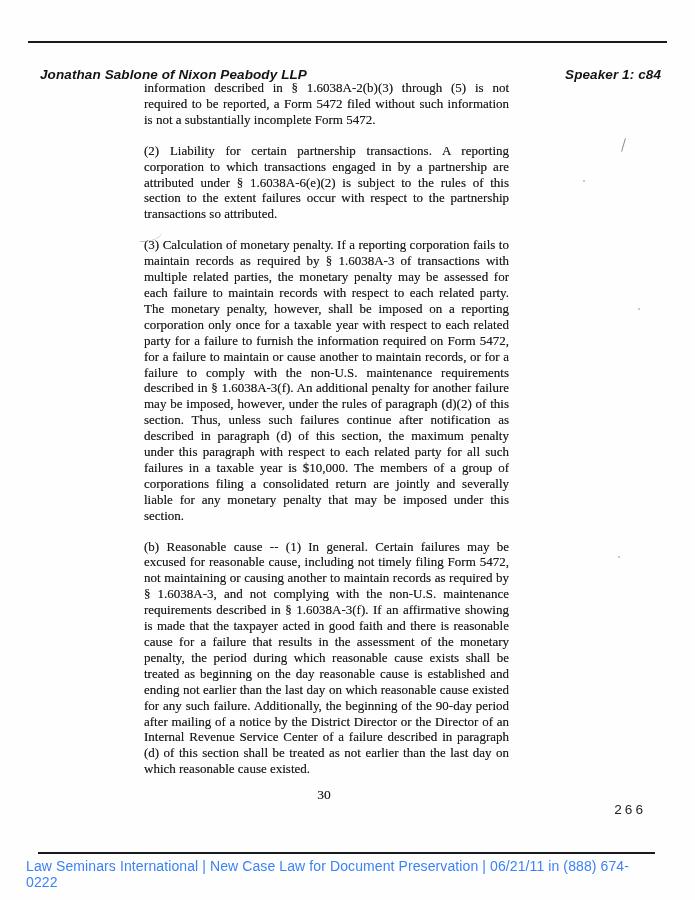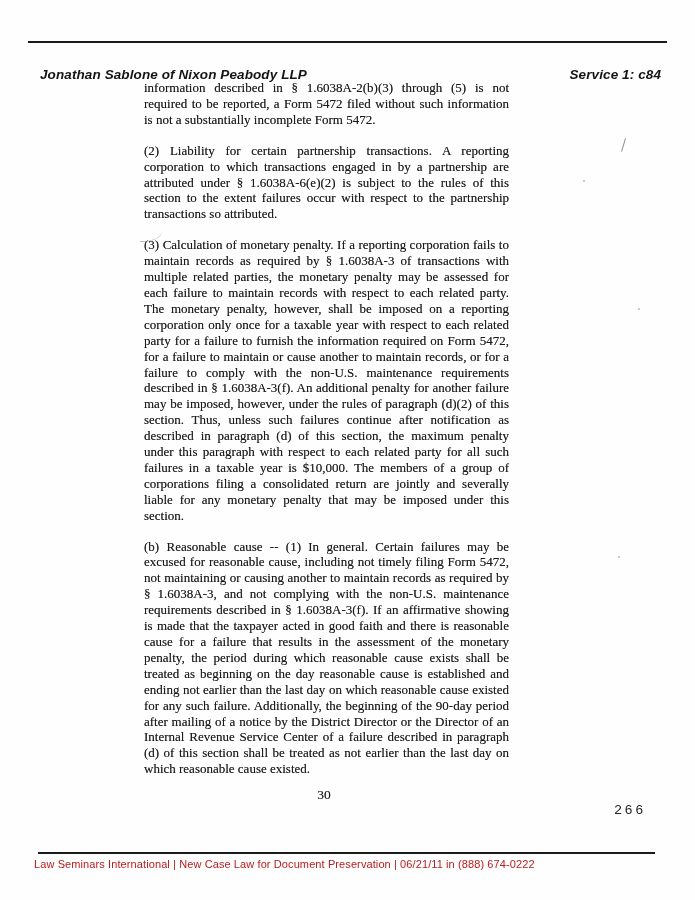--- a/index.html
+++ b/index.html
@@ -82,27 +82,27 @@
   .footer-rule {
     position: absolute;
     left: 38px;
     top: 852px;
     width: 617px;
     height: 2px;
     background: #1a1a1a;
   }
   .page-footer {
     position: absolute;
-    left: 34px;
+    left: 26px;
     top: 858px;
     width: 620px;
     font-family: "Liberation Sans", sans-serif;
-    font-size: 11px;
+    font-size: 14px;
     letter-spacing: 0.1px;
-    color: #b91c1c;
+    color: #3b82f6;
   }
   
   .artifact-slash {
     position: absolute;
     left: 623px;
     top: 138px;
     width: 1px;
     height: 14px;
     background: #6a6a6a;
     transform: rotate(16deg);
@@ -128,21 +128,21 @@
     opacity: 0.7;
   }
 </style>
 </head>
 <body>
 
 <div class="page">
 
   <div class="page-header">
     <span class="hdr-left">Jonathan Sablone of Nixon Peabody LLP</span>
-    <span class="hdr-right">Service 1: c84</span>
+    <span class="hdr-right">Speaker 1: c84</span>
   </div>
   <div class="header-rule"></div>
 
   <div class="doc-body">
     <p>information described in § 1.6038A-2(b)(3) through (5) is not required to be reported, a Form 5472 filed without such information is not a substantially incomplete Form 5472.</p>
     <p>(2) Liability for certain partnership transactions.  A reporting corporation to which transactions engaged in by a partnership are attributed under § 1.6038A-6(e)(2) is subject to the rules of this section to the extent failures occur with respect to the partnership transactions so attributed.</p>
     <p>(3) Calculation of monetary penalty.  If a reporting corporation fails to maintain records as required by § 1.6038A-3 of transactions with multiple related parties, the monetary penalty may be assessed for each failure to maintain records with respect to each related party.  The monetary penalty, however, shall be imposed on a reporting corporation only once for a taxable year with respect to each related party for a failure to furnish the information required on Form 5472, for a failure to maintain or cause another to maintain records, or for a failure to comply with the non-U.S. maintenance requirements described in § 1.6038A-3(f).  An additional penalty for another failure may be imposed, however, under the rules of paragraph (d)(2) of this section.  Thus, unless such failures continue after notification as described in paragraph (d) of this section, the maximum penalty under this paragraph with respect to each related party for all such failures in a taxable year is $10,000.  The members of a group of corporations filing a consolidated return are jointly and severally liable for any monetary penalty that may be imposed under this section.</p>
     <p>(b) Reasonable cause -- (1) In general.  Certain failures may be excused for reasonable cause, including not timely filing Form 5472, not maintaining or causing another to maintain records as required by § 1.6038A-3, and not complying with the non-U.S. maintenance requirements described in § 1.6038A-3(f).  If an affirmative showing is made that the taxpayer acted in good faith and there is reasonable cause for a failure that results in the assessment of the monetary penalty, the period during which reasonable cause exists shall be treated as beginning on the day reasonable cause is established and ending not earlier than the last day on which reasonable cause existed for any such failure.  Additionally, the beginning of the 90-day period after mailing of a notice by the District Director or the Director of an Internal Revenue Service Center of a failure described in paragraph (d) of this section shall be treated as not earlier than the last day on which reasonable cause existed.</p>
   </div>
 

